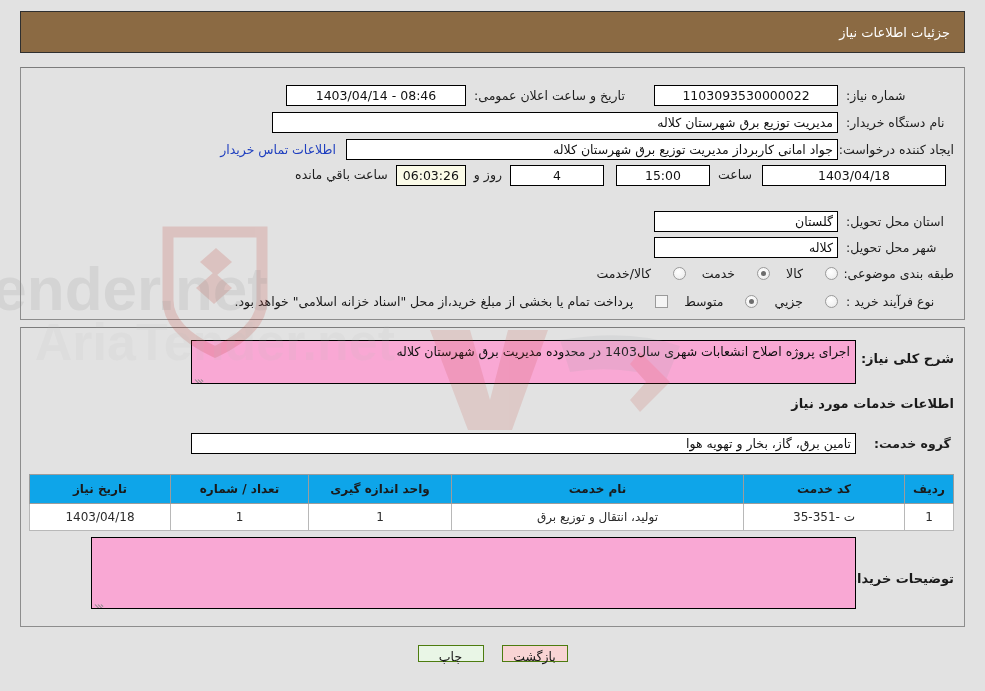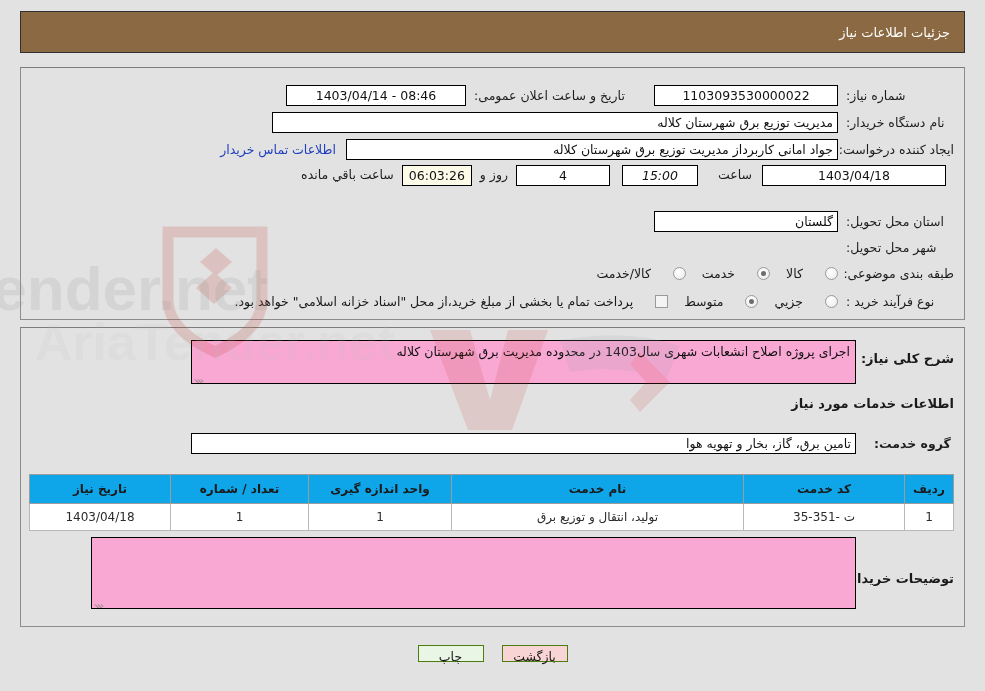--- a/index.html
+++ b/index.html
@@ -257,34 +257,35 @@
 
   <div class="frow" style="right:10px; top:70px;">
     <span class="lbl" style="width:108px;">ایجاد کننده درخواست:</span>
     <span class="fld" style="width:492px; margin-right:8px;">جواد امانی کاربرداز مدیریت توزیع برق شهرستان کلاله</span>
     <span class="linkish" style="margin-right:10px;">اطلاعات تماس خریدار</span>
   </div>
 
   <div class="frow" style="right:10px; top:96px; align-items:flex-start; height:40px;">
     <span class="fld center" style="width:184px; margin-right:8px; margin-top:1px;">1403/04/18</span>
     <span class="lbl" style="margin-right:10px; margin-top:3px;">ساعت</span>
-    <span class="fld center" style="width:76px; margin-right:20px; margin-top:1px;font-style:italic;">15:00</span>
+    <span class="fld center" style="width:94px; margin-right:8px; margin-top:1px;">15:00</span>
     <span class="fld center" style="width:94px; margin-right:12px; margin-top:1px;">4</span>
     <span class="lbl" style="margin-right:8px; margin-top:3px;">روز و</span>
     <span class="fld cream" style="width:70px; margin-right:8px; margin-top:1px;">06:03:26</span>
     <span class="lbl" style="margin-right:8px; margin-top:3px;">ساعت باقي مانده</span>
   </div>
 
   <div class="frow" style="right:10px; top:142px;">
     <span class="lbl" style="width:108px;">استان محل تحویل:</span>
     <span class="fld" style="width:184px; margin-right:8px;">گلستان</span>
   </div>
 
   <div class="frow" style="right:10px; top:168px;">
     <span class="lbl" style="width:108px;">شهر محل تحویل:</span>
+    <span class="fld" style="width:184px; margin-right:8px;">کلاله</span>
   </div>
 
   <div class="frow" style="right:10px; top:194px;">
     <span class="lbl" style="width:108px;">طبقه بندی موضوعی:</span>
     <span class="radio-group" style="margin-right:8px;">
       <span class="radio-item">
         <span class="radio"></span>
         <span class="radio-label">کالا</span>
       </span>
       <span class="radio-item">

